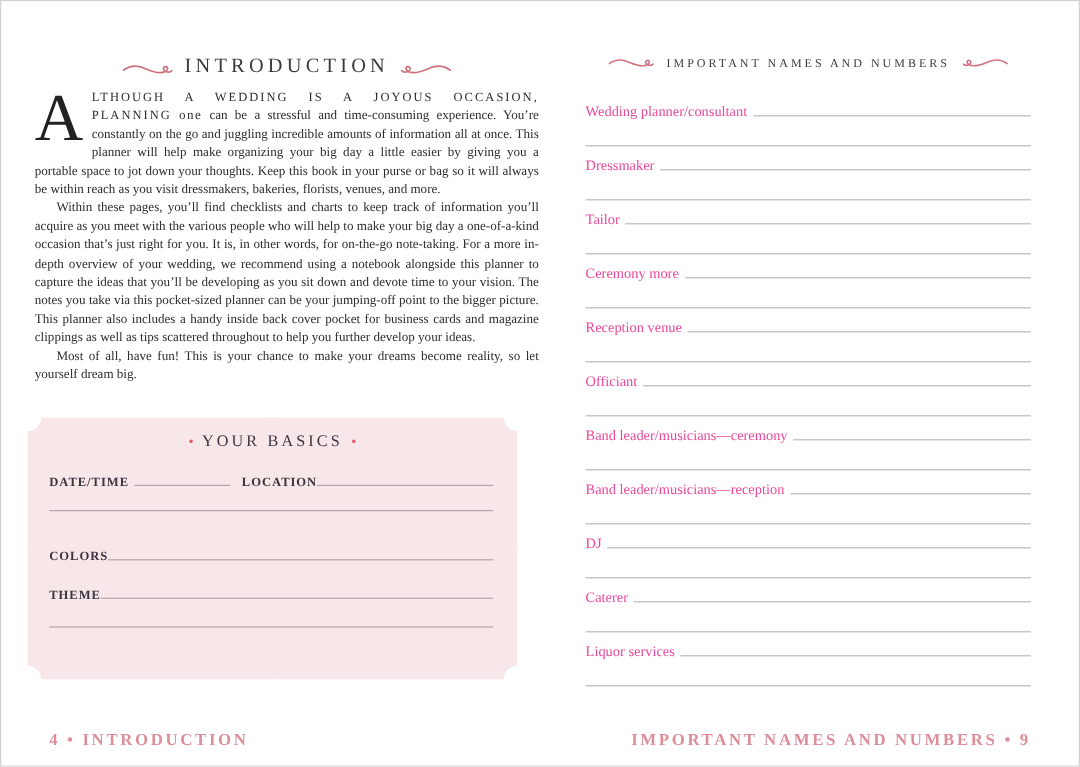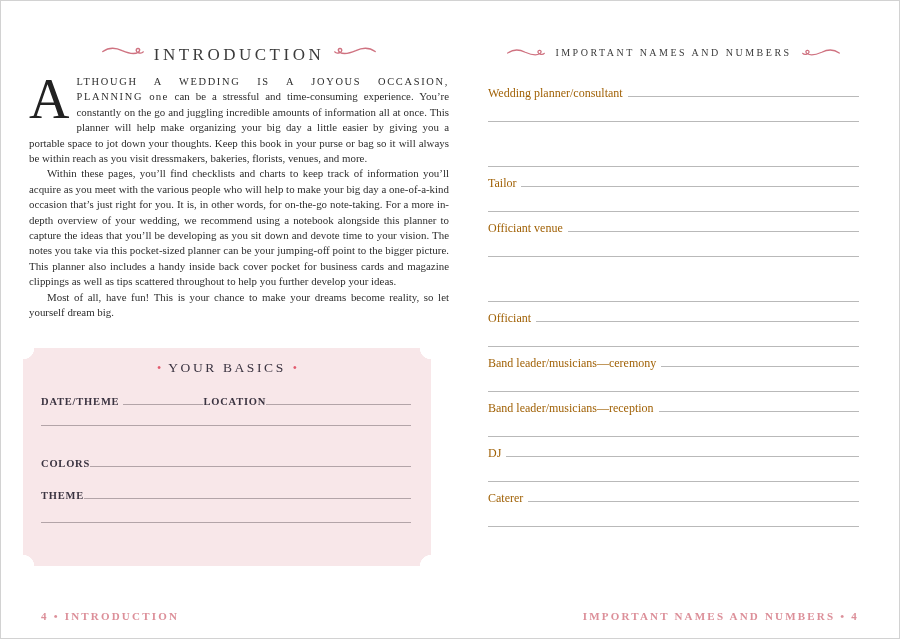--- a/index.html
+++ b/index.html
@@ -5,21 +5,21 @@
   * { margin:0; padding:0; box-sizing:border-box; }
   html,body { width:900px; height:639px; background:#ffffff; }
   body { font-family:"Liberation Serif", serif; color:#2d2d2d; }
   .book {
     position:relative; width:900px; height:639px;
     background:#ffffff; border:1px solid #d2d2d2; overflow:hidden;
   }
 
   
   .page-title {
-    position:absolute; display:flex; align-items:flex-start; justify-content:center;
+    position:absolute; display:flex; align-items:flex-end; justify-content:center;
     gap:10px; color:#3b3b3b; white-space:nowrap;
   }
   .title-left  { top:44px; left:28px;  width:420px; font-size:17px; letter-spacing:3.5px; }
   .title-right { top:46px; left:477px; width:391px; font-size:10px; letter-spacing:2.5px; }
   .flourish svg { display:block; }
   .flourish.flip { transform:scaleX(-1); }
 
   
   .intro-body {
     position:absolute; top:73px; left:28px; width:420px;
@@ -47,38 +47,38 @@
   .basics-title {
     position:absolute; top:12px; left:0; width:100%;
     text-align:center; font-size:13.5px; letter-spacing:2.6px; color:#3a3340;
   }
   .basics-title .dot { color:#e25a6d; font-size:12px; letter-spacing:0; padding:0 7px; }
   .b-row { position:absolute; left:18px; right:20px; display:flex; align-items:baseline; }
   .b-label { font-size:10.5px; font-weight:bold; letter-spacing:0.8px; color:#3a3340; }
   .fill-line { border-bottom:1px solid #b3a4a8; height:11px; }
   .fl-grow { flex:1 1 auto; }
   .fl-fixed { flex:0 0 80px; margin-left:4px; }
-  .b-label.second { margin-left:0; }
+  .b-label.second { margin-left:10px; }
   .b-row1   { top:46px; }
   .b-line1  { position:absolute; top:77px;  left:18px; right:20px; border-bottom:1px solid #b3a4a8; }
   .b-colors { top:108px; }
   .b-theme  { top:140px; }
   .b-line2  { position:absolute; top:174px; left:18px; right:20px; border-bottom:1px solid #b3a4a8; }
 
   
   .names-list { position:absolute; top:84px; left:487px; width:371px; }
   .nfield { position:relative; height:45px; }
   .nfield-row { position:absolute; top:0; left:0; right:0; display:flex; align-items:baseline; }
-  .nfield-label { font-size:12px; color:#a16207; }
+  .nfield-label { font-size:12px; color:#ec4899; }
   .nfield-line { flex:1 1 auto; border-bottom:1px solid #b9b9b9; height:12px; margin-left:5px; }
   .nfield-blank { position:absolute; top:36px; left:0; right:0; border-bottom:1px solid #b9b9b9; }
 
   
   .footer {
-    position:absolute; top:609px; font-size:11px; letter-spacing:2.2px;
+    position:absolute; top:609px; font-size:14px; letter-spacing:2.2px;
     color:#dc8f99; font-weight:bold;
   }
   .footer-left  { left:40px; }
   .footer-right { right:40px; }
 </style>
 </head>
 <body>
 
 <div class="book">
 
@@ -104,21 +104,21 @@
     </p>
     <p class="para indented">Within these pages, you’ll find checklists and charts to keep track of information you’ll acquire as you meet with the various people who will help to make your big day a one-of-a-kind occasion that’s just right for you. It is, in other words, for on-the-go note-taking. For a more in-depth overview of your wedding, we recommend using a notebook alongside this planner to capture the ideas that you’ll be developing as you sit down and devote time to your vision. The notes you take via this pocket-sized planner can be your jumping-off point to the bigger picture. This planner also includes a handy inside back cover pocket for business cards and magazine clippings as well as tips scattered throughout to help you further develop your ideas.</p>
     <p class="para indented">Most of all, have fun! This is your chance to make your dreams become reality, so let yourself dream big.</p>
   </div>
 
   <div class="basics-box">
     <div class="basics-title">
       <span class="dot">•</span><span>YOUR BASICS</span><span class="dot">•</span>
     </div>
     <div class="b-row b-row1">
-      <span class="b-label">DATE/THEME</span>
+      <span class="b-label">DATE/TIME</span>
       <span class="fill-line fl-fixed"></span>
       <span class="b-label second">LOCATION</span>
       <span class="fill-line fl-grow"></span>
     </div>
     <div class="b-line1"></div>
     <div class="b-row b-theme">
       <span class="b-label">THEME</span>
       <span class="fill-line fl-grow"></span>
     </div>
     <div class="b-row b-colors">
@@ -146,37 +146,45 @@
 
   <div class="names-list">
     <div class="nfield">
       <div class="nfield-row">
           <span class="nfield-label">Wedding planner/consultant</span>
           <span class="nfield-line"></span>
         </div>
       <div class="nfield-blank"></div>
     </div>
     <div class="nfield">
+      <div class="nfield-row">
+          <span class="nfield-label">Dressmaker</span>
+          <span class="nfield-line"></span>
+        </div>
       <div class="nfield-blank"></div>
     </div>
     <div class="nfield">
       <div class="nfield-row">
           <span class="nfield-label">Tailor</span>
           <span class="nfield-line"></span>
         </div>
       <div class="nfield-blank"></div>
     </div>
     <div class="nfield">
       <div class="nfield-row">
-          <span class="nfield-label">Officiant venue</span>
-          <span class="nfield-line"></span>
-        </div>
-      <div class="nfield-blank"></div>
-    </div>
-    <div class="nfield">
+          <span class="nfield-label">Ceremony more</span>
+          <span class="nfield-line"></span>
+        </div>
+      <div class="nfield-blank"></div>
+    </div>
+    <div class="nfield">
+      <div class="nfield-row">
+          <span class="nfield-label">Reception venue</span>
+          <span class="nfield-line"></span>
+        </div>
       <div class="nfield-blank"></div>
     </div>
     <div class="nfield">
       <div class="nfield-row">
           <span class="nfield-label">Officiant</span>
           <span class="nfield-line"></span>
         </div>
       <div class="nfield-blank"></div>
     </div>
     <div class="nfield">
@@ -200,17 +208,24 @@
         </div>
       <div class="nfield-blank"></div>
     </div>
     <div class="nfield">
       <div class="nfield-row">
           <span class="nfield-label">Caterer</span>
           <span class="nfield-line"></span>
         </div>
       <div class="nfield-blank"></div>
     </div>
-  </div>
-
-  <div class="footer footer-right">IMPORTANT NAMES AND NUMBERS • 4</div>
+    <div class="nfield">
+      <div class="nfield-row">
+          <span class="nfield-label">Liquor services</span>
+          <span class="nfield-line"></span>
+        </div>
+      <div class="nfield-blank"></div>
+    </div>
+  </div>
+
+  <div class="footer footer-right">IMPORTANT NAMES AND NUMBERS • 9</div>
 
 </div>
 
 </body></html>

